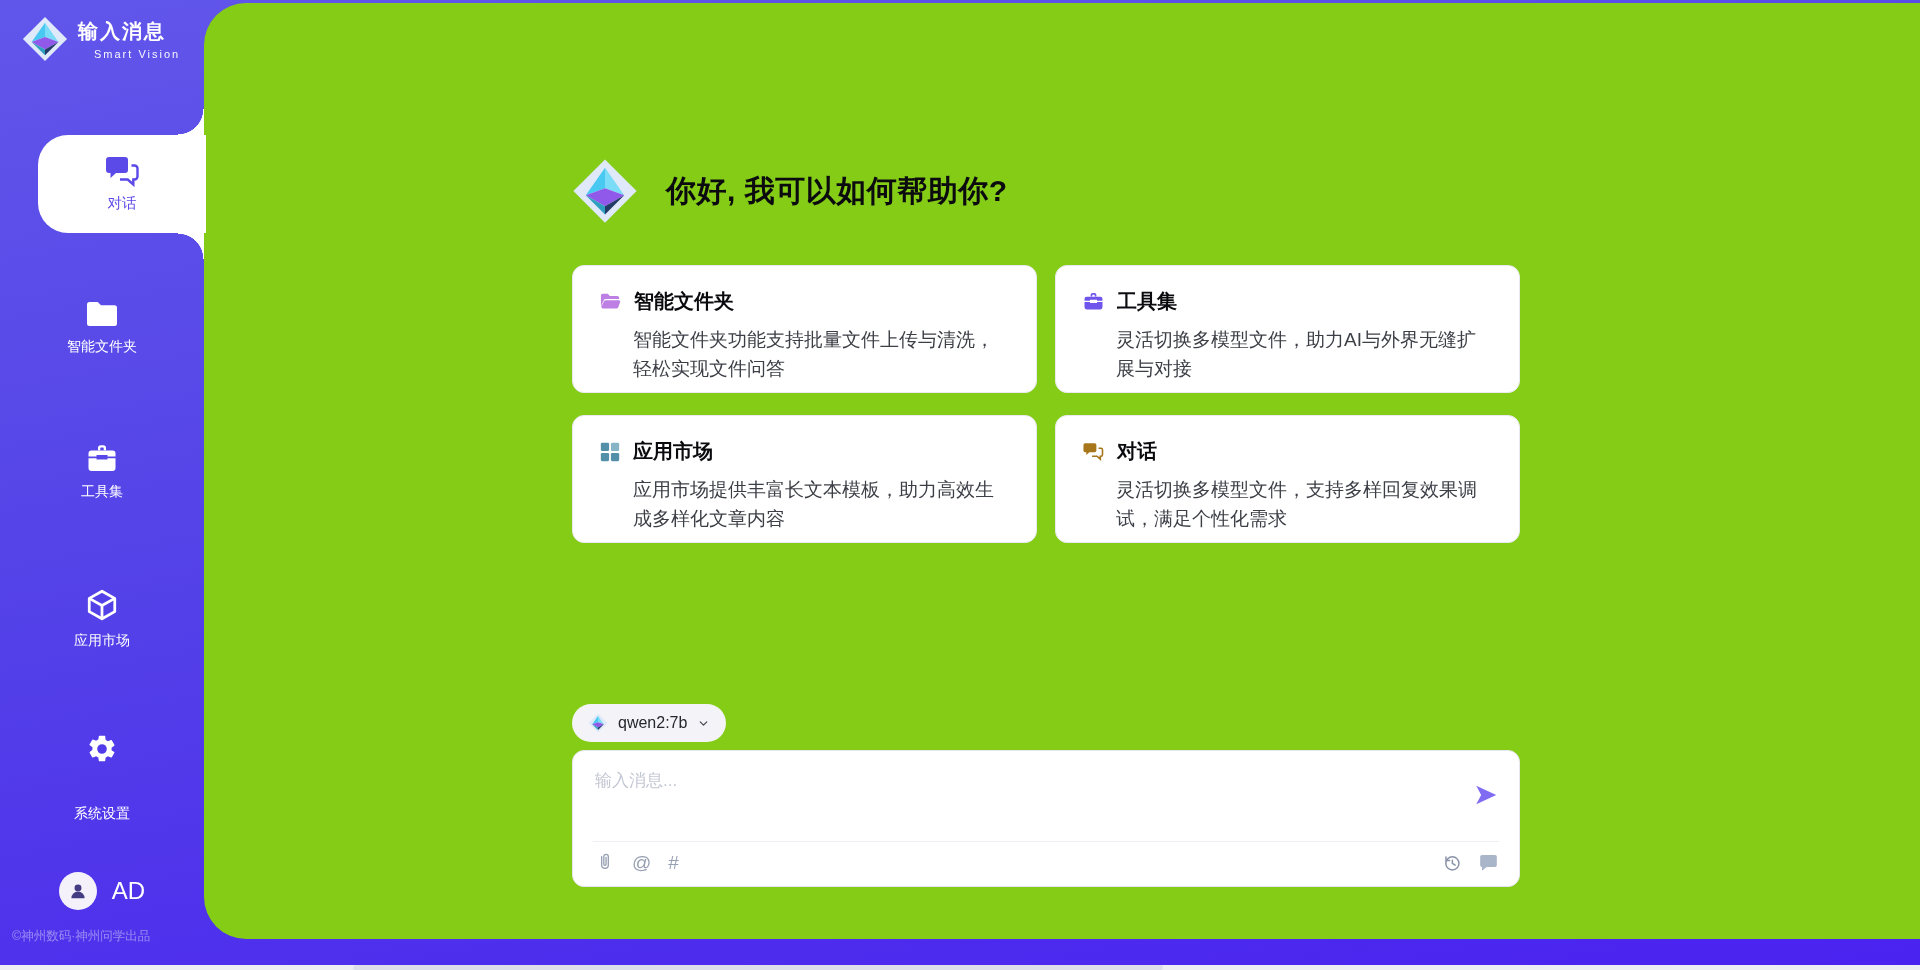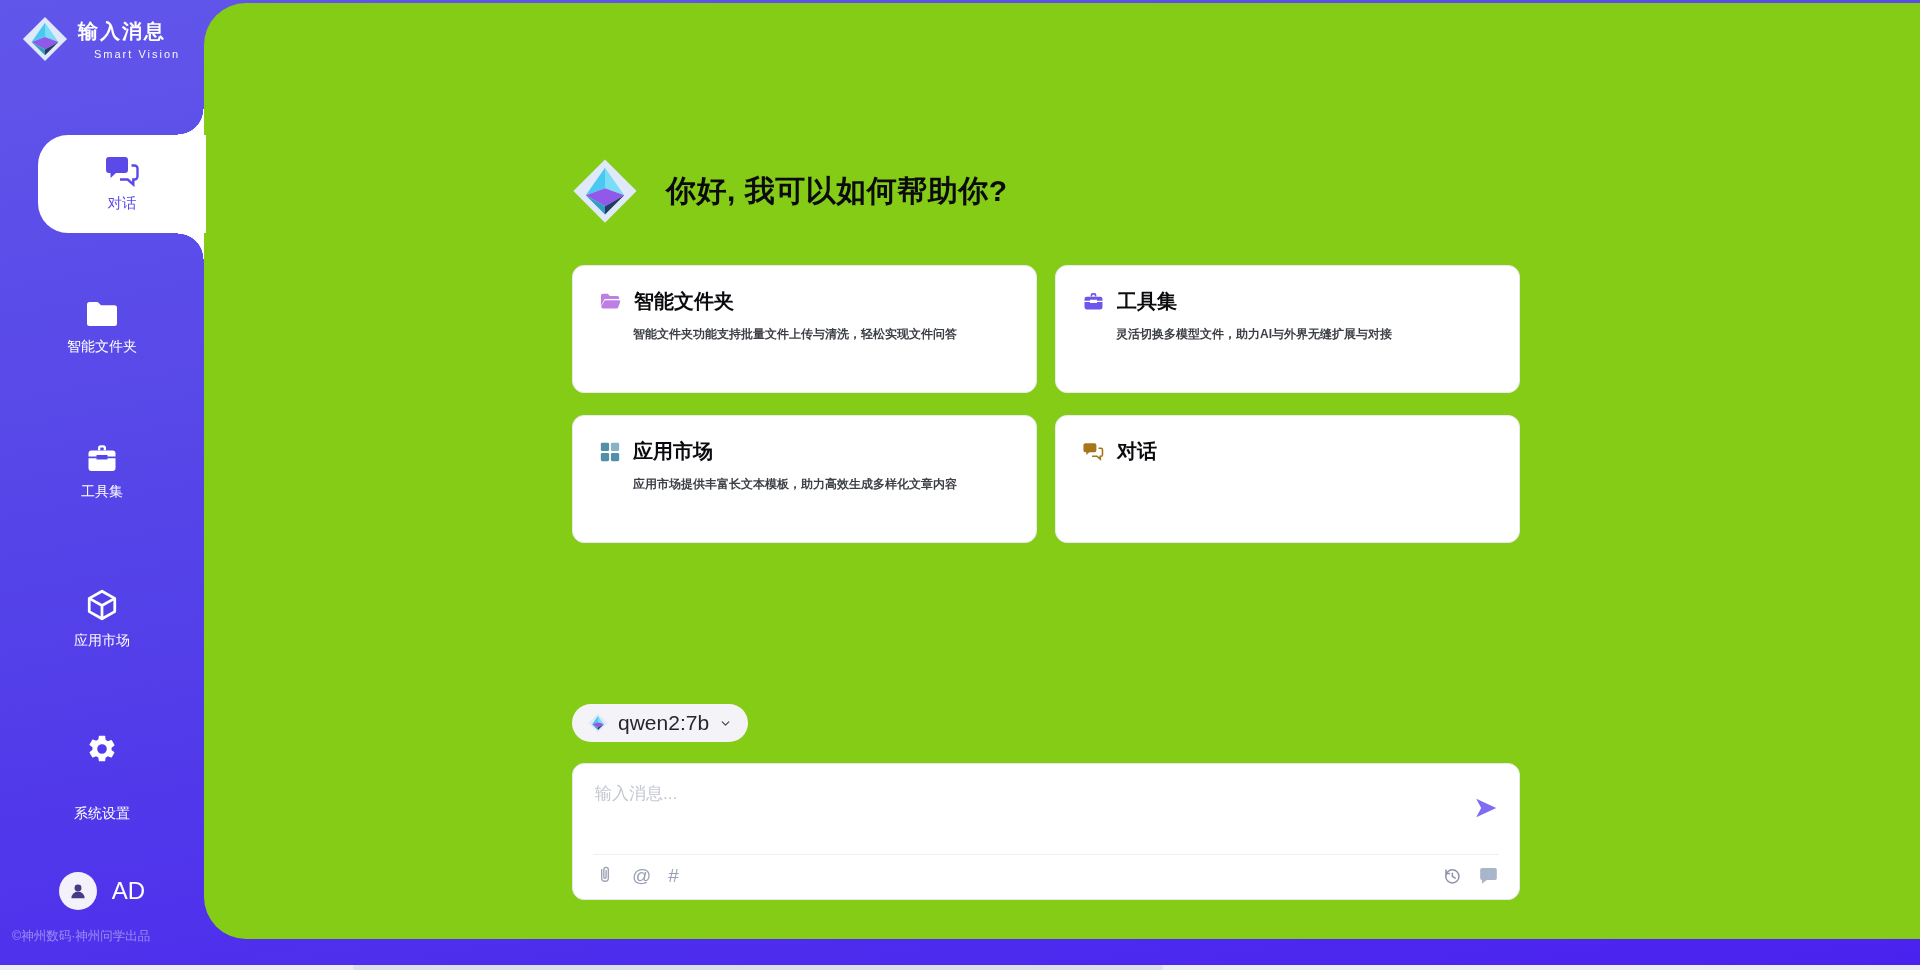--- a/index.html
+++ b/index.html
@@ -64,31 +64,31 @@
   .cards {
     position:absolute; left:368px; top:262px; width:948px;
     display:grid; grid-template-columns:465px 465px; column-gap:18px; row-gap:22px;
   }
   .card {
     height:128px; border:1px solid #e9e9f0; border-radius:12px; background:#fff;
     padding:22px 26px; cursor:pointer;
   }
   .card-head { display:flex; align-items:center; gap:12px; margin-bottom:10px; }
   .card-title { font-size:20px; font-weight:700; color:#0b0b0f; }
-  .card-desc { font-size:12px; color:#3c3f46; line-height:1.55; padding-left:34px;font-weight:bold; }
+  .card-desc { font-size:19px; color:#3c3f46; line-height:1.55; padding-left:34px; }
 
   
   .composer { position:absolute; left:368px; top:701px; width:948px; }
   .model-pill {
     height:38px; padding:0 16px; background:#f4f4f8; border-radius:19px;
     display:inline-flex; align-items:center; gap:10px; cursor:pointer;
   }
-  .model-pill .model-name { font-size:21px; color:#26262e; }
+  .model-pill .model-name { font-size:16px; color:#26262e; }
   .input-box {
-    margin-top:21px; height:137px; border:1px solid #e7e7ef; border-radius:12px;
+    margin-top:8px; height:137px; border:1px solid #e7e7ef; border-radius:12px;
     background:#fff; position:relative;
   }
   .msg-input {
     position:absolute; left:10px; top:6px; width:calc(100% - 90px); height:76px;
     border:none; outline:none; resize:none; padding:12px 12px;
     font-family:"Liberation Sans","DejaVu Sans",sans-serif;
     font-size:17px; color:#333;
   }
   .msg-input::placeholder { color:#c3c7d3; }
   .send-btn { position:absolute; right:18px; top:30px; width:28px; height:28px;
@@ -179,20 +179,21 @@
     <div class="card">
       <div class="card-head">
         <span>
           <svg width="23" height="23" viewBox="0 0 32 32">
             <path fill="#a8761a" d="M4.5 4.5h13a2.5 2.5 0 0 1 2.5 2.5v7.5a2.5 2.5 0 0 1-2.5 2.5h-7.2L6 21v-4H4.5A2.5 2.5 0 0 1 2 14.5V7a2.5 2.5 0 0 1 2.5-2.5z"></path>
             <path fill="none" stroke="#a8761a" stroke-width="2.2" d="M23 11.5h3.5a2 2 0 0 1 2 2v7a2 2 0 0 1-2 2h-1v4.2l-4.7-4.2H14"></path>
           </svg>
         </span>
         <span class="card-title">对话</span>
       </div>
+      <div class="card-desc">灵活切换多模型文件，支持多样回复效果调试，满足个性化需求</div>
     </div>
 
   </div>
 
   <div class="composer">
     <div class="model-pill">
       <span>
         <svg width="20" height="20" viewBox="0 0 48 48">
             <use href="#diamond-logo"></use>
           </svg>

